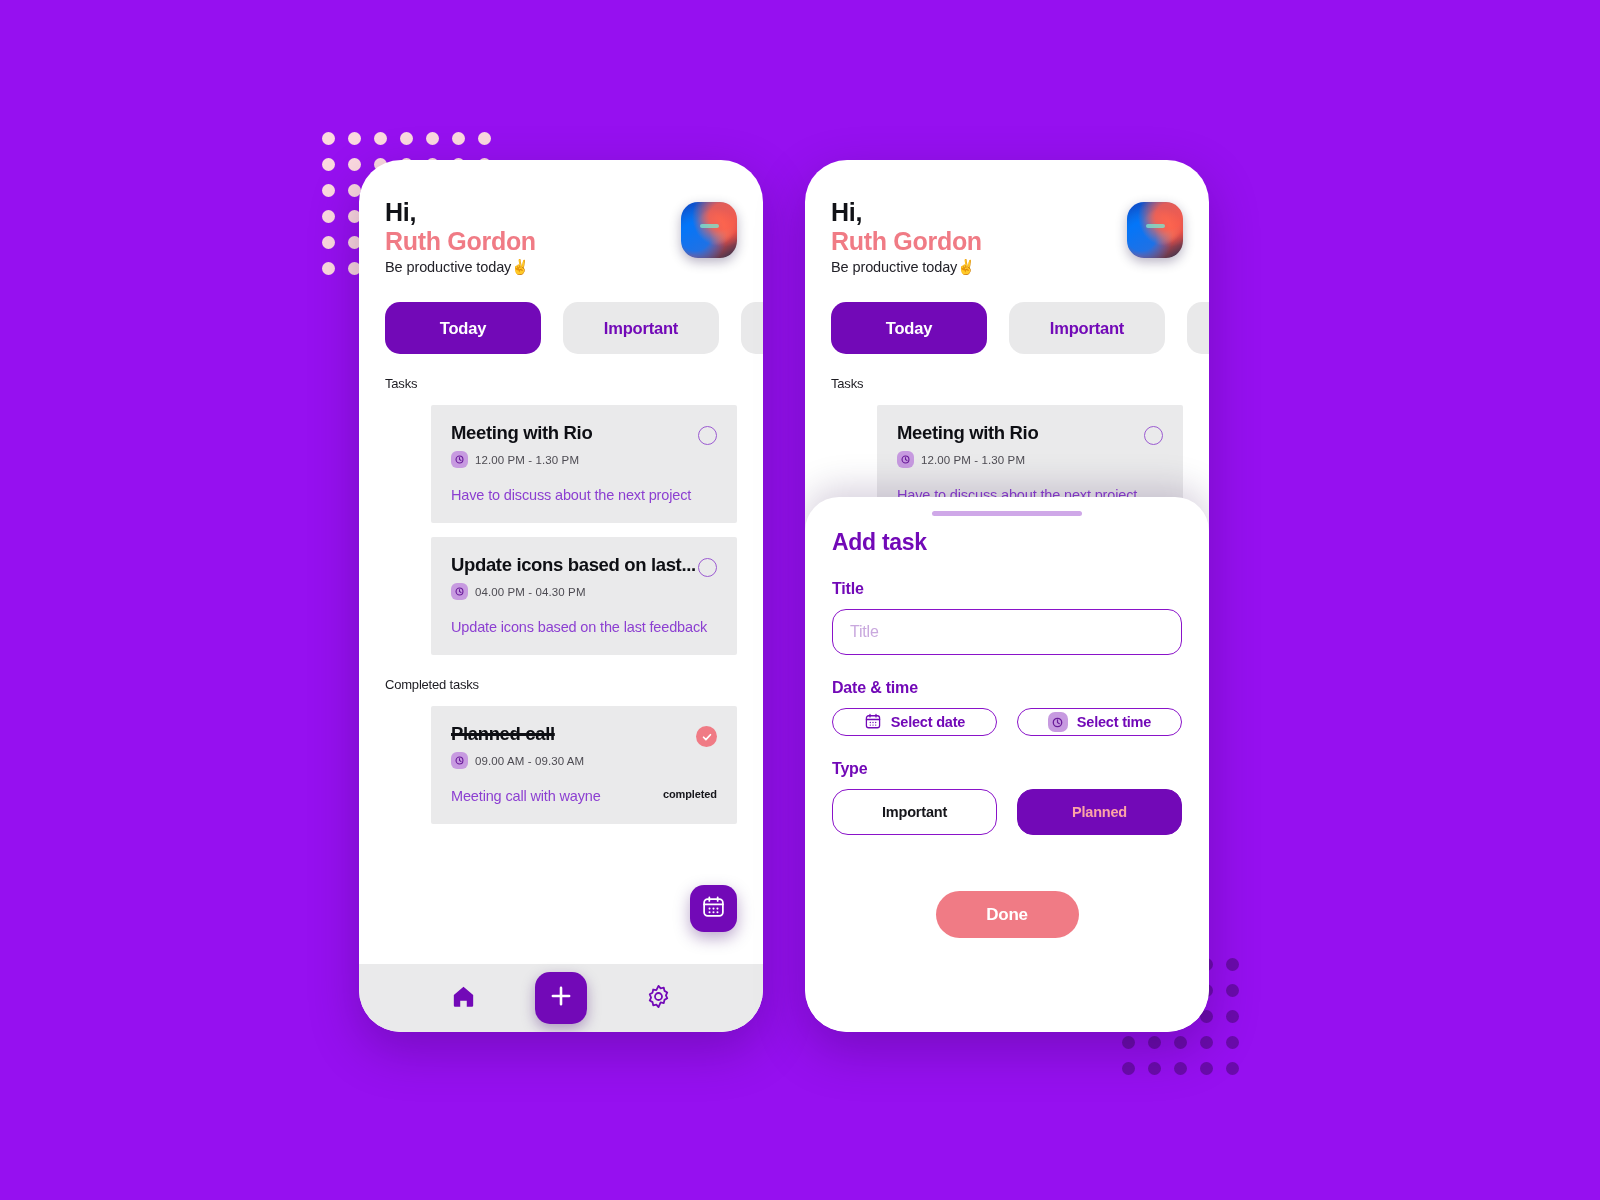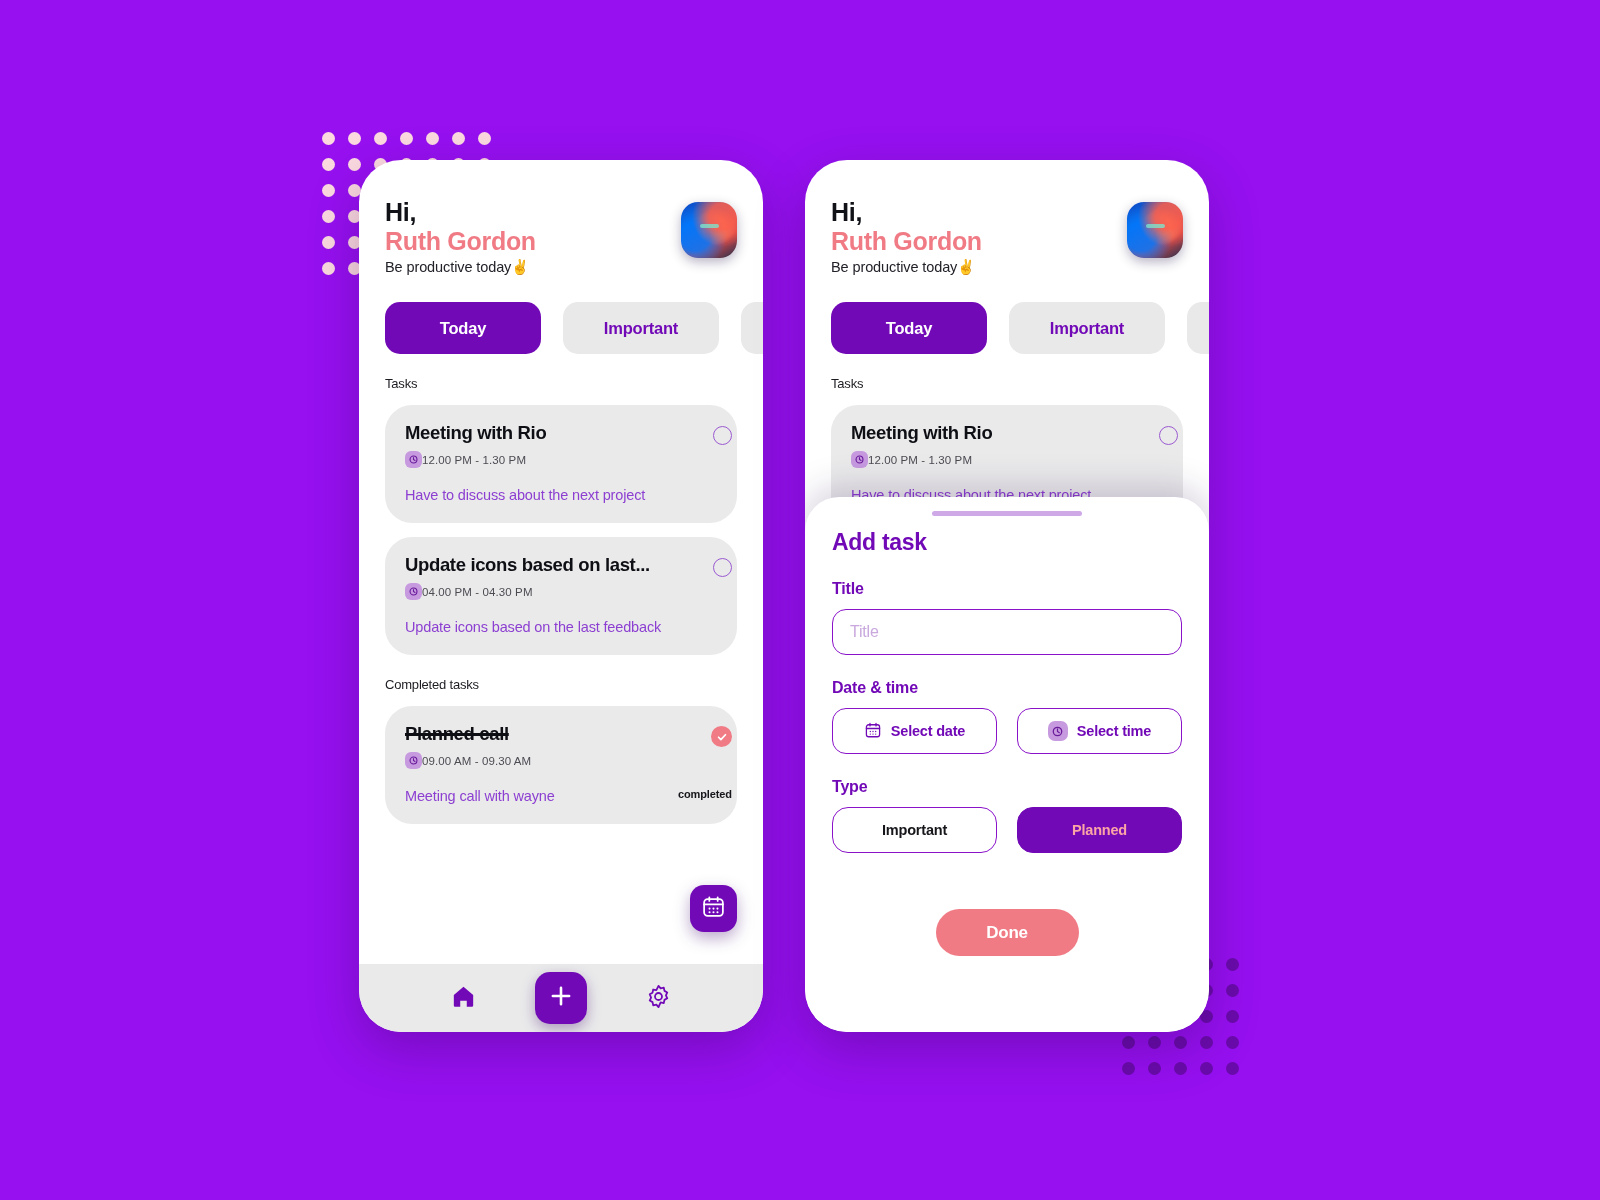--- a/index.html
+++ b/index.html
@@ -75,27 +75,27 @@
   }
   .tab.active { background:#7209b7; color:#ffffff; }
   .tab.partial { min-width:70px; }
 
   
   .section-label { padding:22px 0 0 26px; font-size:13px; color:#1d1c22; letter-spacing:-.2px; }
 
   
   .task-list { padding:0 26px; }
   .task-card {
-    margin-top:14px; background:#eaeaeb; border-radius:27px;
-    padding:17px 5px 20px 20px; position:relative;
+    margin-top:14px; background:#eaeaeb; border-radius:2px;
+    padding:17px 20px 20px 20px; position:relative;margin-left:46px;
   }
   .task-top { display:flex; align-items:flex-start; justify-content:space-between; }
   .task-title { font-size:18.5px; font-weight:bold; color:#0e0f14; letter-spacing:-.35px; }
   .task-card.done .task-title { text-decoration:line-through; text-decoration-thickness:2.5px; }
-  .task-meta { display:flex; align-items:center; margin-top:7px; }
+  .task-meta { display:flex; align-items:center; gap:7px; margin-top:7px; }
   .clock-badge {
     width:17px; height:17px; border-radius:6px; background:#c79ae0; flex:none;
     display:flex; align-items:center; justify-content:center;
   }
   .task-time { font-size:11.5px; color:#4d4b52; letter-spacing:.1px; }
   .task-desc-row { display:flex; justify-content:space-between; margin-top:19px; }
   .task-desc { font-size:14.5px; color:#8c3fd1; letter-spacing:-.15px; }
   .completed-tag { font-size:11px; font-weight:bold; color:#16161b; letter-spacing:-.1px; }
 
   .radio-circle {
@@ -147,21 +147,21 @@
   }
   .title-input {
     margin-top:11px; width:100%; height:46px; border-radius:14px;
     border:1.4px solid #8a13c9; background:#fff;
     padding:0 17px; font-size:16px; color:#c9a8de;
     font-family:"Liberation Sans", sans-serif; letter-spacing:-.2px;
   }
   .title-input::placeholder { color:#c9a8de; }
   .pick-row { display:flex; gap:20px; margin-top:11px; }
   .pick-btn {
-    flex:1; height:46px; border-radius:14px; border:1.4px solid #8a13c9; background:#fff;
+    flex:1; height:28px; border-radius:14px; border:1.4px solid #8a13c9; background:#fff;
     display:flex; align-items:center; justify-content:center; gap:9px;
     font-size:14.5px; font-weight:bold; color:#7209b7; letter-spacing:-.2px;
   }
   .time-badge {
     width:20px; height:20px; border-radius:7px; background:#c79ae0;
     display:flex; align-items:center; justify-content:center; flex:none;
   }
   .type-row { display:flex; gap:20px; margin-top:11px; }
   .type-btn {
     flex:1; height:46px; border-radius:16px; border:1.4px solid #8a13c9; background:#fff;

